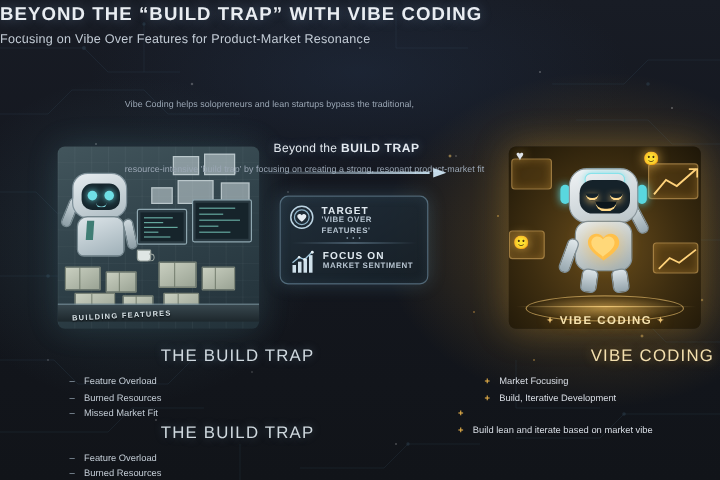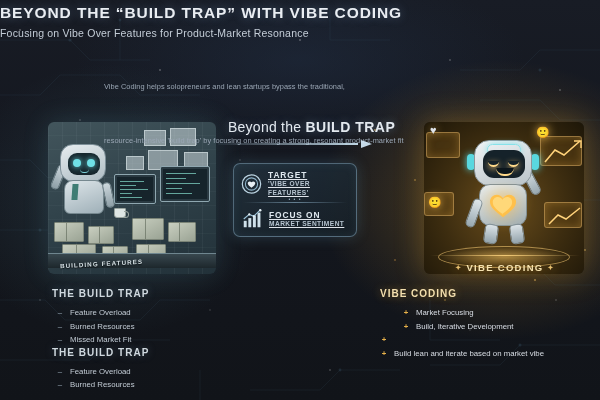--- a/index.html
+++ b/index.html
@@ -136,47 +136,47 @@
   .rh-leg.l{left:24px;transform:rotate(8deg);} .rh-leg.r{left:50px;transform:rotate(-8deg);}
   .ring{position:absolute;left:14px;bottom:6px;width:132px;height:22px;border-radius:50%;
     background:radial-gradient(ellipse at 50% 50%,rgba(255,205,105,.55),rgba(255,180,60,0) 70%);
     border:1px solid rgba(255,210,120,.55);}
   .panel{position:absolute;border:1px solid rgba(255,205,120,.45);border-radius:3px;
     background:rgba(120,85,25,.32);box-shadow:0 0 8px rgba(255,190,80,.25) inset;}
   .emoji{position:absolute;font-size:11px;filter:drop-shadow(0 0 5px rgba(255,200,90,.8));}
   .trend{position:absolute;}
 
   
-  .beyond{position:absolute;left:228px;top:119px;z-index:6;font-size:14px;color:#e3e9ef;letter-spacing:.25px;
+  .beyond{position:absolute;left:228px;top:119px;z-index:6;font-size:10px;color:#e3e9ef;letter-spacing:.25px;
     text-shadow:0 0 8px rgba(140,180,220,.4);}
   .beyond b{font-weight:700;letter-spacing:.5px;}
   .arrow{position:absolute;left:218px;top:140px;width:154px;height:8px;z-index:6;}
   .arrow .shaft{position:absolute;left:0;top:3px;width:140px;height:1.6px;
     background:linear-gradient(90deg,rgba(150,200,225,.05),rgba(200,225,240,.95));}
   .arrow .head{position:absolute;right:0;top:0;width:0;height:0;
     border-left:11px solid rgba(205,228,242,.95);border-top:4.5px solid transparent;border-bottom:4.5px solid transparent;}
 
   .badges{position:absolute;left:233px;top:163px;width:124px;z-index:6;
     border:1px solid rgba(150,190,215,.45);border-radius:7px;
     background:linear-gradient(150deg,rgba(36,52,64,.80),rgba(22,32,40,.80));
     box-shadow:0 0 14px rgba(120,180,210,.22), inset 0 0 10px rgba(120,180,210,.10);
     padding:6px 7px;}
-  .badge{display:flex;align-items:center;gap:6px;text-decoration:underline;}
+  .badge{display:flex;gap:6px;}
   .badge .txt .l1{font-size:8.4px;font-weight:700;letter-spacing:.9px;color:#dfe8ef;line-height:10px;}
   .badge .txt .l2{font-size:6.6px;font-weight:700;letter-spacing:.45px;color:#b5c3cf;line-height:8.5px;}
   .sep{height:1px;margin:5px 2px;background:linear-gradient(90deg,rgba(160,200,225,0),rgba(160,200,225,.55),rgba(160,200,225,0));
     position:relative;}
   .sep:after{content:"• • •";position:absolute;left:50%;top:-6px;transform:translateX(-50%);
     font-size:5px;color:#9fb6c6;letter-spacing:1px;background:transparent;padding:0 3px;}
 
   
   .col{position:absolute;top:288px;z-index:6;}
   #col-left{left:52px;width:210px;}
   #col-right{left:380px;width:215px;}
-  .col h3{margin:0 0 7px 0;font-size:10px;font-weight:700;letter-spacing:1px;text-align:left;}
+  .col h3{margin:0 0 7px 0;font-size:14px;font-weight:400;letter-spacing:1px;text-align:right;}
   #col-left h3{color:#cfd8de;text-shadow:0 0 8px rgba(140,180,210,.35);}
   #col-right h3{color:#f3dfae;text-shadow:0 0 9px rgba(235,175,60,.45);}
   .li{display:flex;gap:6px;font-size:7.8px;line-height:13.6px;color:#c3ccd5;}
   .li .mk{flex:none;width:8px;text-align:center;}
   #col-left .li{padding-left:4px;}
   #col-left .li .mk{color:#9fb0bd;}
   #col-right .li .mk{color:#e8b24a;font-weight:700;}
   #col-right .li{color:#d8dde4;}
   .li .sub{display:block;color:#c3ccd5;}
   .ghost{margin-top:6px;}

